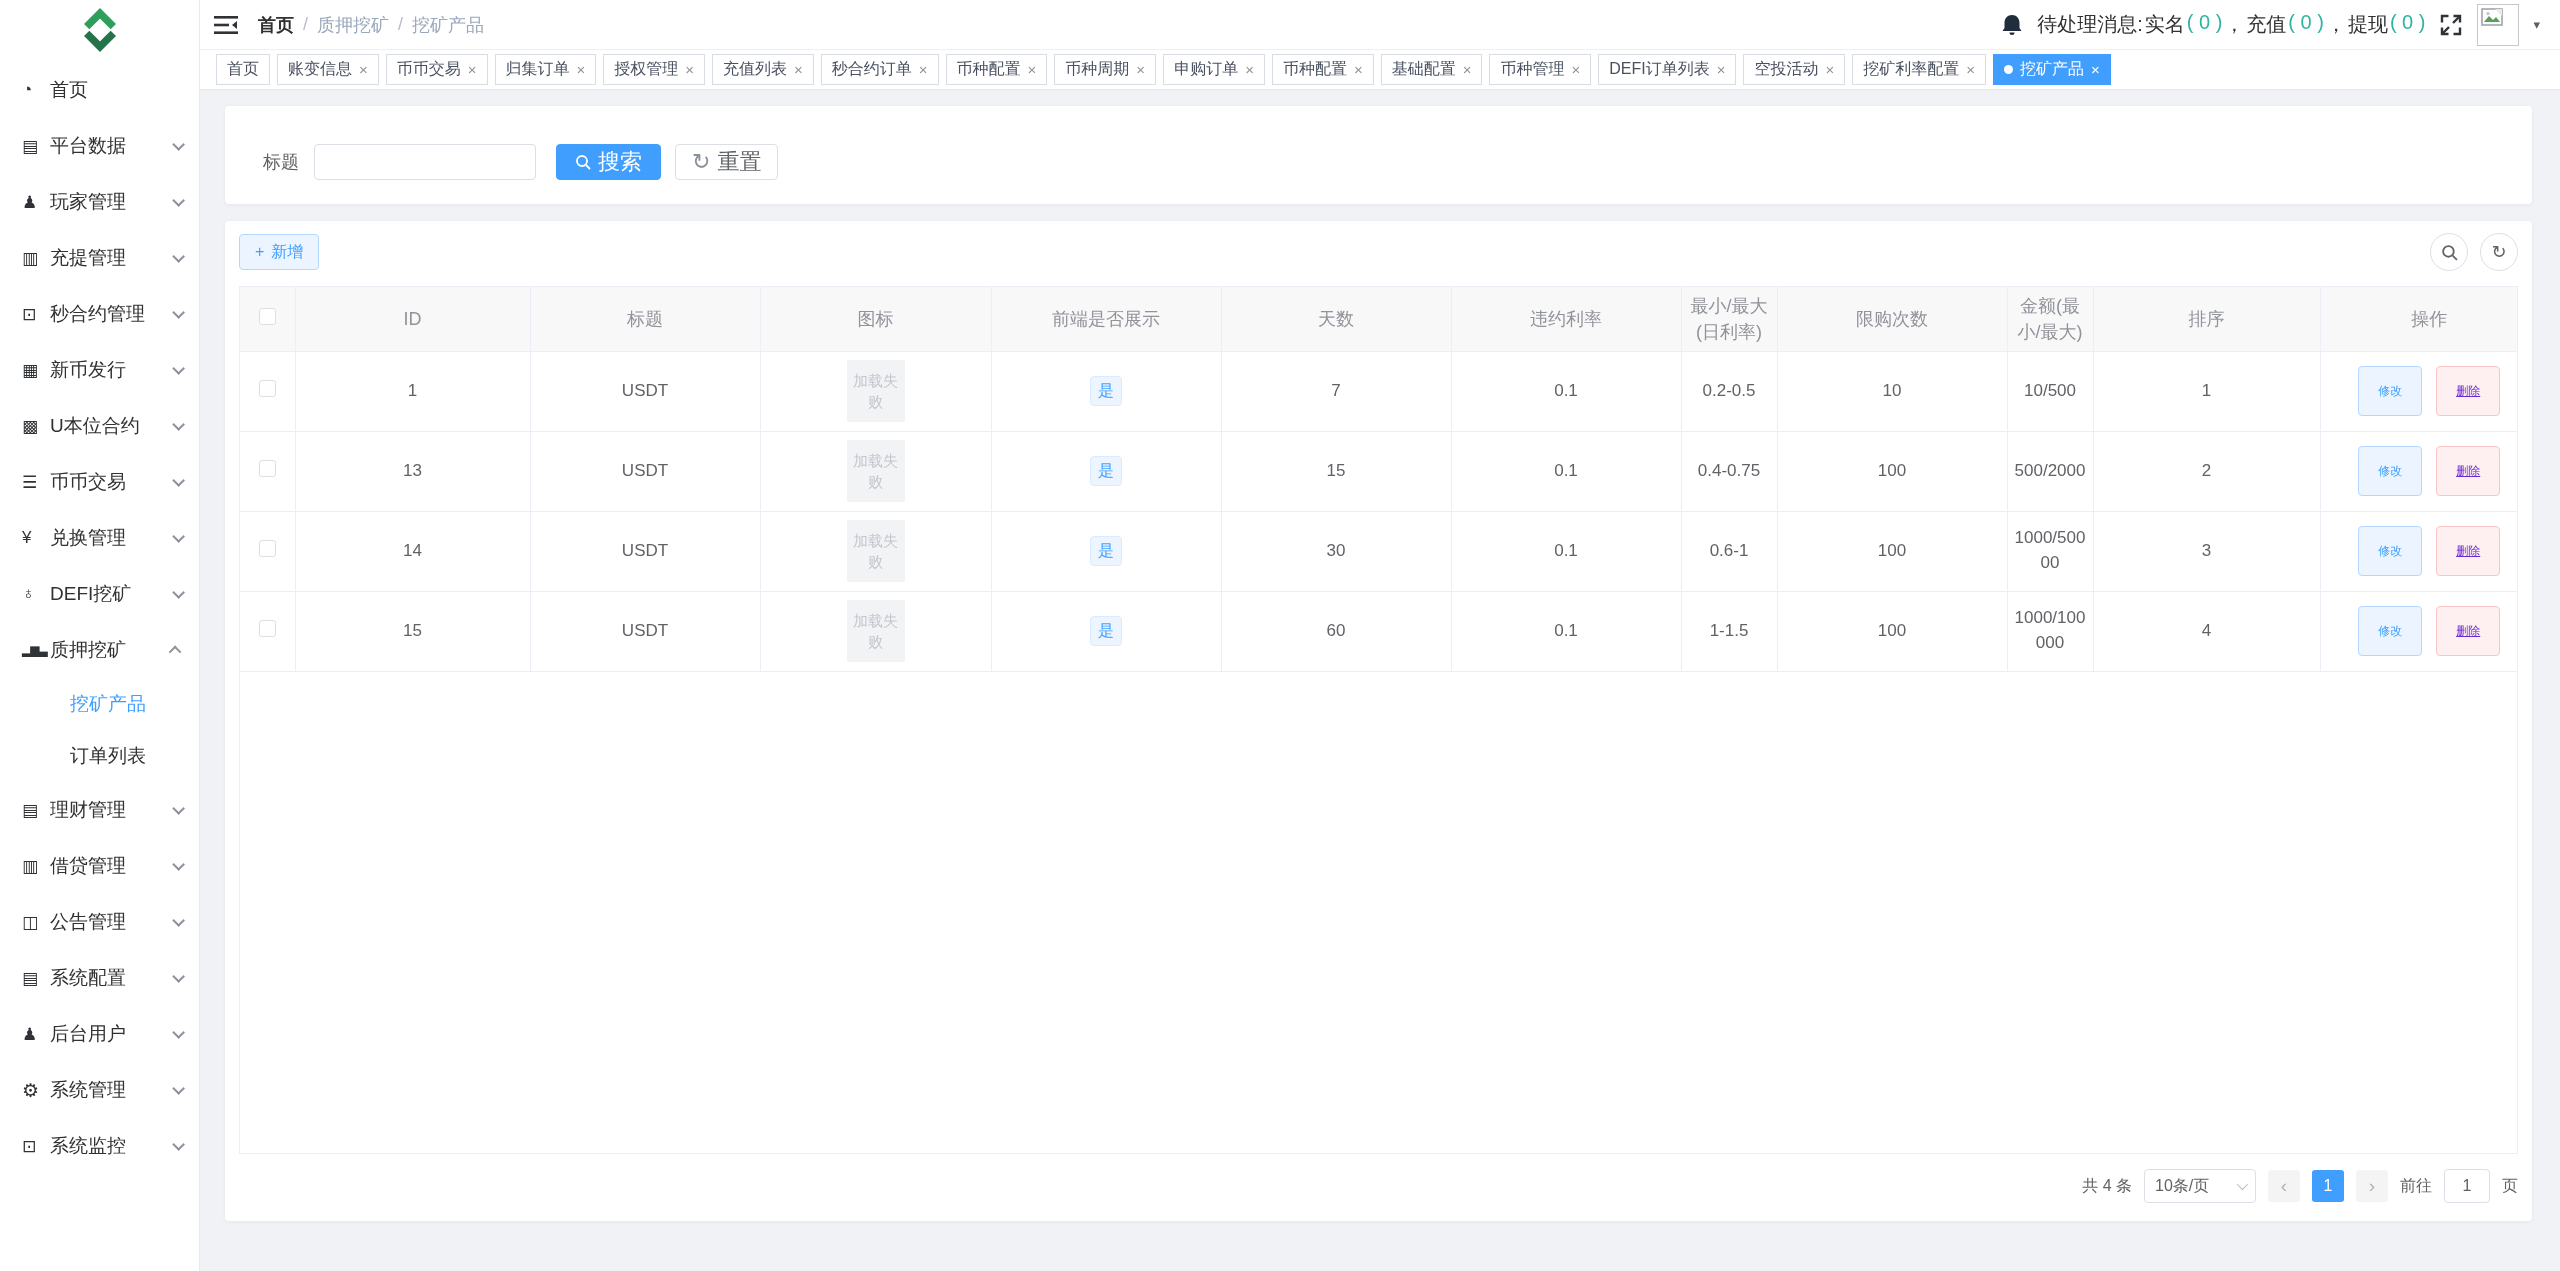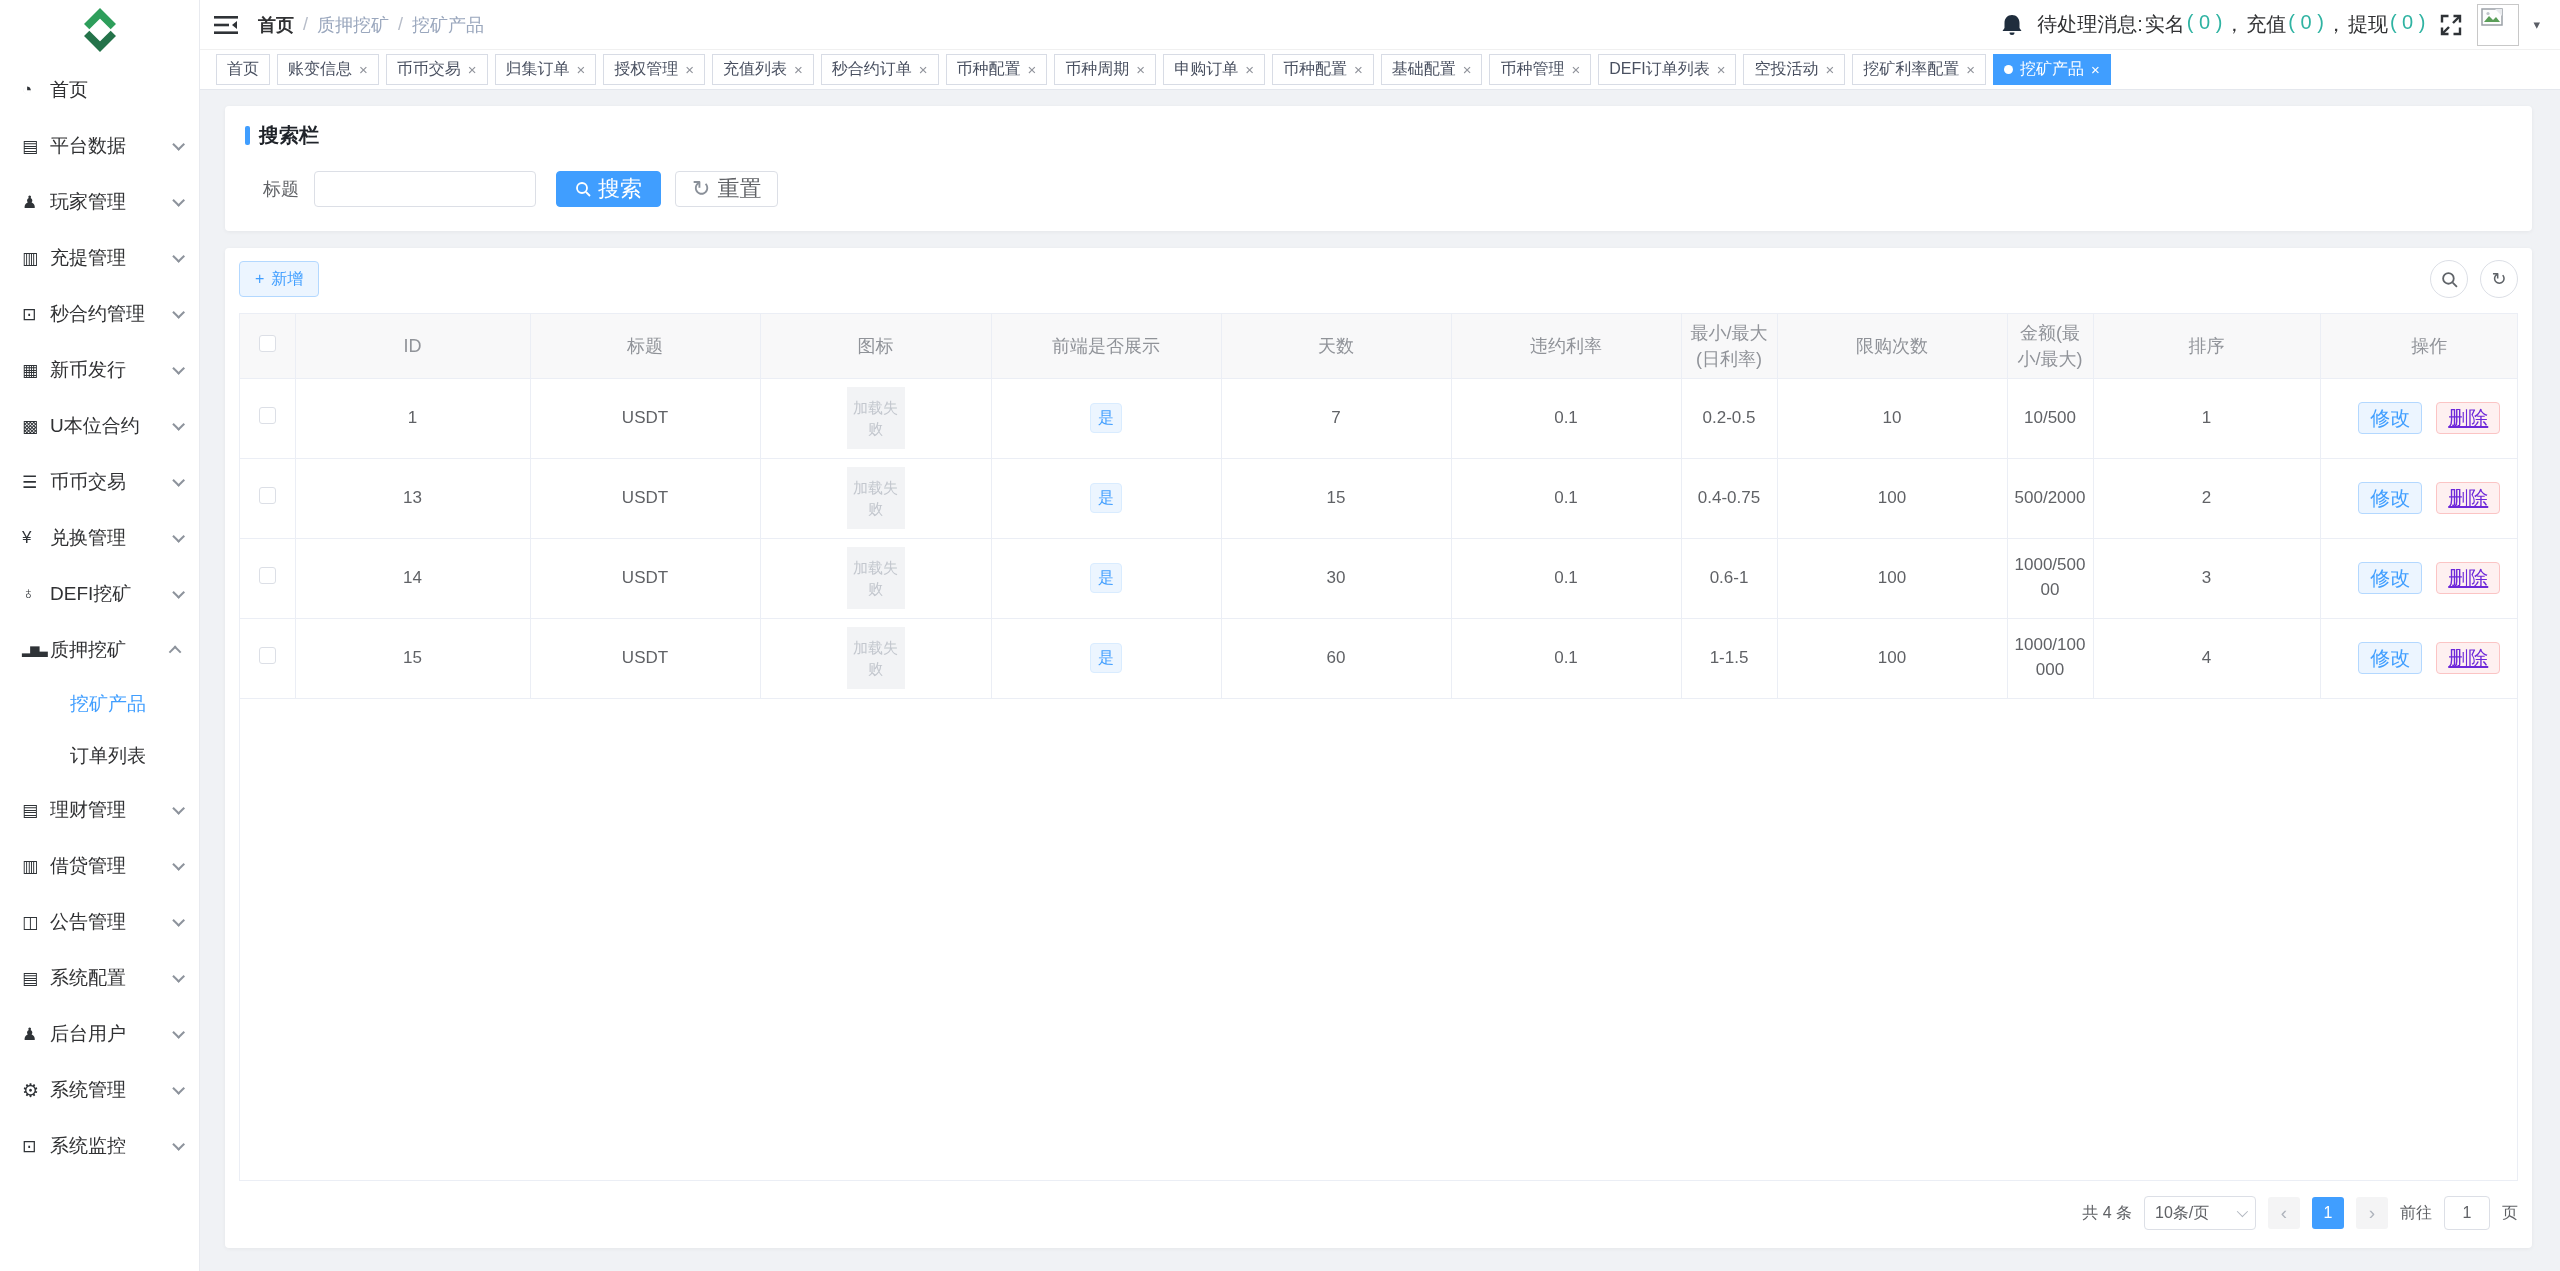--- a/index.html
+++ b/index.html
@@ -85,22 +85,22 @@
     border-right:1px solid #ebeef5; }
   th:last-child, td:last-child { border-right:none; }
   .cell { padding:0 5px; word-break:break-all; line-height:1.45; }
   .checkbox { width:17px; height:17px; border:1px solid #dcdfe6; border-radius:3px;
     background:#fff; display:inline-block; cursor:pointer; }
   .img-fail { width:58px; height:62px; background:#f2f3f5; color:#c3c7ce; font-size:15px;
     display:inline-flex; align-items:center; justify-content:center; text-align:center;
     line-height:1.4; padding:2px; word-break:break-all; }
   .tag-yes { display:inline-block; min-width:30px; height:30px; line-height:28px; padding:0 7px;
     background:#ecf5ff; border:1px solid #d9ecff; border-radius:4px; color:#409eff; font-size:16px; }
-  .op-btn { display:inline-flex; align-items:center; justify-content:center; height:32px;
-    min-width:64px; border-radius:4px; font-size:20px; cursor:pointer; margin:0 7px; }
+  .op-btn { display:inline-flex; align-items:center; justify-content:center; height:50px;
+    min-width:64px; border-radius:4px; font-size:12px; cursor:pointer; margin:0 7px; }
   .op-edit { background:#ecf5ff; border:1px solid #b3d8ff; color:#409eff; }
   .op-del  { background:#fef0f0; border:1px solid #fbc4c4; color:#6d28d9;text-decoration:underline; }
 
   
   .pagination { margin-top:15px; display:flex; align-items:center; justify-content:flex-end;
     font-size:16px; color:#606266; gap:12px; }
   .pg-select { width:112px; height:34px; border:1px solid #dcdfe6; border-radius:4px;
     display:flex; align-items:center; justify-content:space-between; padding:0 10px;
     color:#606266; cursor:pointer; background:#fff; }
   .pg-chevron { width:8px; height:8px; border-right:1.5px solid #b2b7c0; border-bottom:1.5px solid #b2b7c0;
@@ -344,24 +344,20 @@
       <span class="tab-chip active" data-name="tab-挖矿产品">
         <span class="dot" data-name="active-tab-dot"></span>
         <span data-name="tab-label">挖矿产品</span>
         <span class="tab-close" data-name="close-icon">×</span>
       </span>
     </div>
 
   <div class="content" data-name="page-content">
 
     <section class="card search-card" data-name="search-card">
-      <div class="card-title" data-name="search-card-title">
-        <span class="title-bar" data-name="title-accent-bar"></span>
-        <span class="title-text" data-name="search-title">搜索栏</span>
-      </div>
       <div class="form-row" data-name="search-form">
         <label class="form-label" data-name="title-field-label">标题</label>
         <input class="text-input" type="text" data-name="title-search-input" value="" style="">
         <button class="btn btn-primary" data-name="search-button">
           <svg width="16" height="16" viewBox="0 0 16 16" fill="none" stroke="#fff" stroke-width="1.8" data-name="search-icon">
             <circle cx="7" cy="7" r="5"></circle>
               <path d="M11 11 L15 15"></path>
           </svg>
           <span>搜索</span>
         </button>

